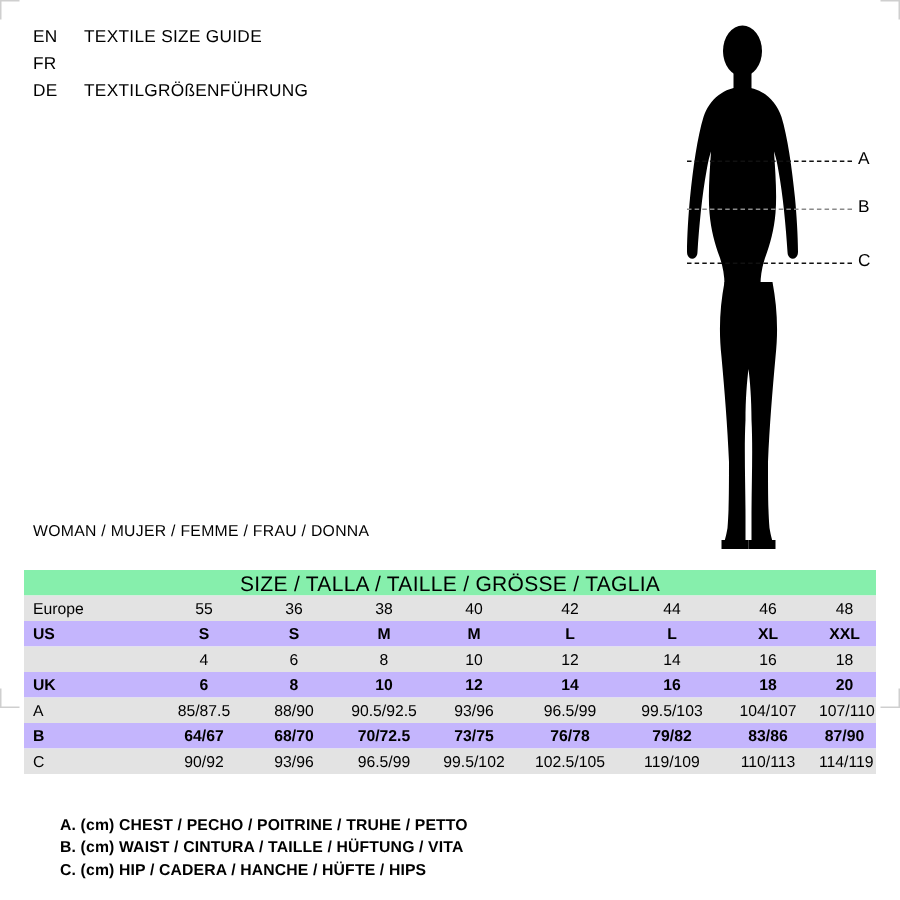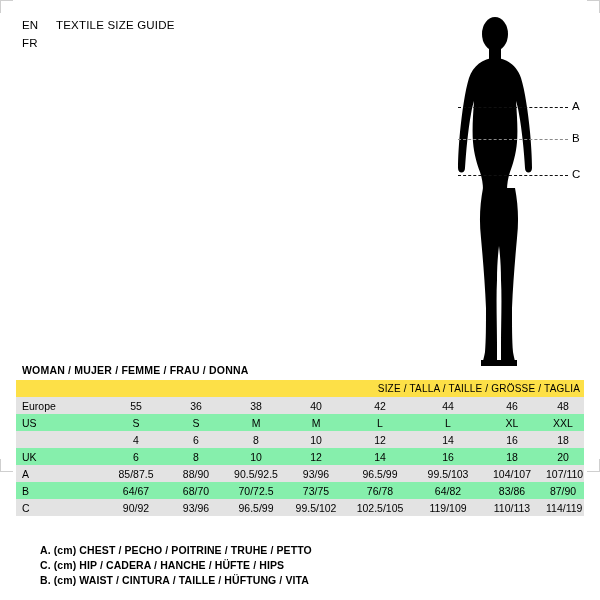--- a/index.html
+++ b/index.html
@@ -73,23 +73,23 @@
     position: absolute;
     font-size: 11.5px;
     font-weight: normal;
     color: #000;
   }
 
   
   .woman-caption {
     position: absolute;
     left: 22px;
-    top: 364px;
+    top: 348px;
     font-size: 10.5px;
-    font-weight: bold;
+    font-weight: normal;
     letter-spacing: 0.2px;
   }
 
   
   .table-wrap {
     position: absolute;
     left: 16px;
     top: 380px;
     width: 568px;
   }
@@ -104,31 +104,32 @@
     padding: 0 4px;
     text-align: center;
     vertical-align: middle;
     white-space: nowrap;
   }
   table.size-table td.rowhead {
     text-align: left;
     padding-left: 6px;
   }
   tr.header-row td {
-    background: #fde047;
-    font-size: 10px;
+    background: #86efac;
+    font-size: 14px;
     font-weight: normal;
-    text-align: right;
+    text-align: center;
     letter-spacing: 0.2px;
   }
   tr.shade td {
     background: #e3e3e3;
   }
   tr.plain td {
-    background: #86efac;
+    background: #c4b5fd;
+    font-weight: bold;
   }
 
   
   .footnotes {
     position: absolute;
     left: 40px;
     top: 543px;
     width: 420px;
   }
   .footnote {
@@ -162,20 +163,24 @@
   <div class="corner bl"></div>
   <div class="corner br"></div>
 
   <div class="lang-block">
     <div class="lang-row">
       <span class="lang-code">EN</span>
       <span class="lang-title">TEXTILE SIZE GUIDE</span>
     </div>
     <div class="lang-row">
       <span class="lang-code">FR</span>
+    </div>
+    <div class="lang-row">
+      <span class="lang-code">DE</span>
+      <span class="lang-title">TEXTILGRÖßENFÜHRUNG</span>
     </div>
   </div>
 
   <div class="figure-wrap">
 
     <svg class="figure-svg" viewBox="0 0 110 360" xmlns="http://www.w3.org/2000/svg">
       <g fill="#000000">
 
         <ellipse cx="55" cy="26" rx="13" ry="17"></ellipse>
 
@@ -315,21 +320,21 @@
           <td>107/110</td>
         </tr>
 
         <tr class="plain">
           <td class="rowhead">B</td>
           <td>64/67</td>
           <td>68/70</td>
           <td>70/72.5</td>
           <td>73/75</td>
           <td>76/78</td>
-          <td>64/82</td>
+          <td>79/82</td>
           <td>83/86</td>
           <td>87/90</td>
         </tr>
 
         <tr class="shade">
           <td class="rowhead">C</td>
           <td>90/92</td>
           <td>93/96</td>
           <td>96.5/99</td>
           <td>99.5/102</td>
@@ -337,17 +342,17 @@
           <td>119/109</td>
           <td>110/113</td>
           <td>114/119</td>
         </tr>
       </tbody>
     </table>
   </div>
 
   <div class="footnotes">
     <div class="footnote">A. (cm) CHEST / PECHO / POITRINE / TRUHE / PETTO</div>
+    <div class="footnote">B. (cm) WAIST / CINTURA / TAILLE / HÜFTUNG / VITA</div>
     <div class="footnote">C. (cm) HIP / CADERA / HANCHE / HÜFTE / HIPS</div>
-    <div class="footnote">B. (cm) WAIST / CINTURA / TAILLE / HÜFTUNG / VITA</div>
   </div>
 
 </div>
 
 </body></html>

